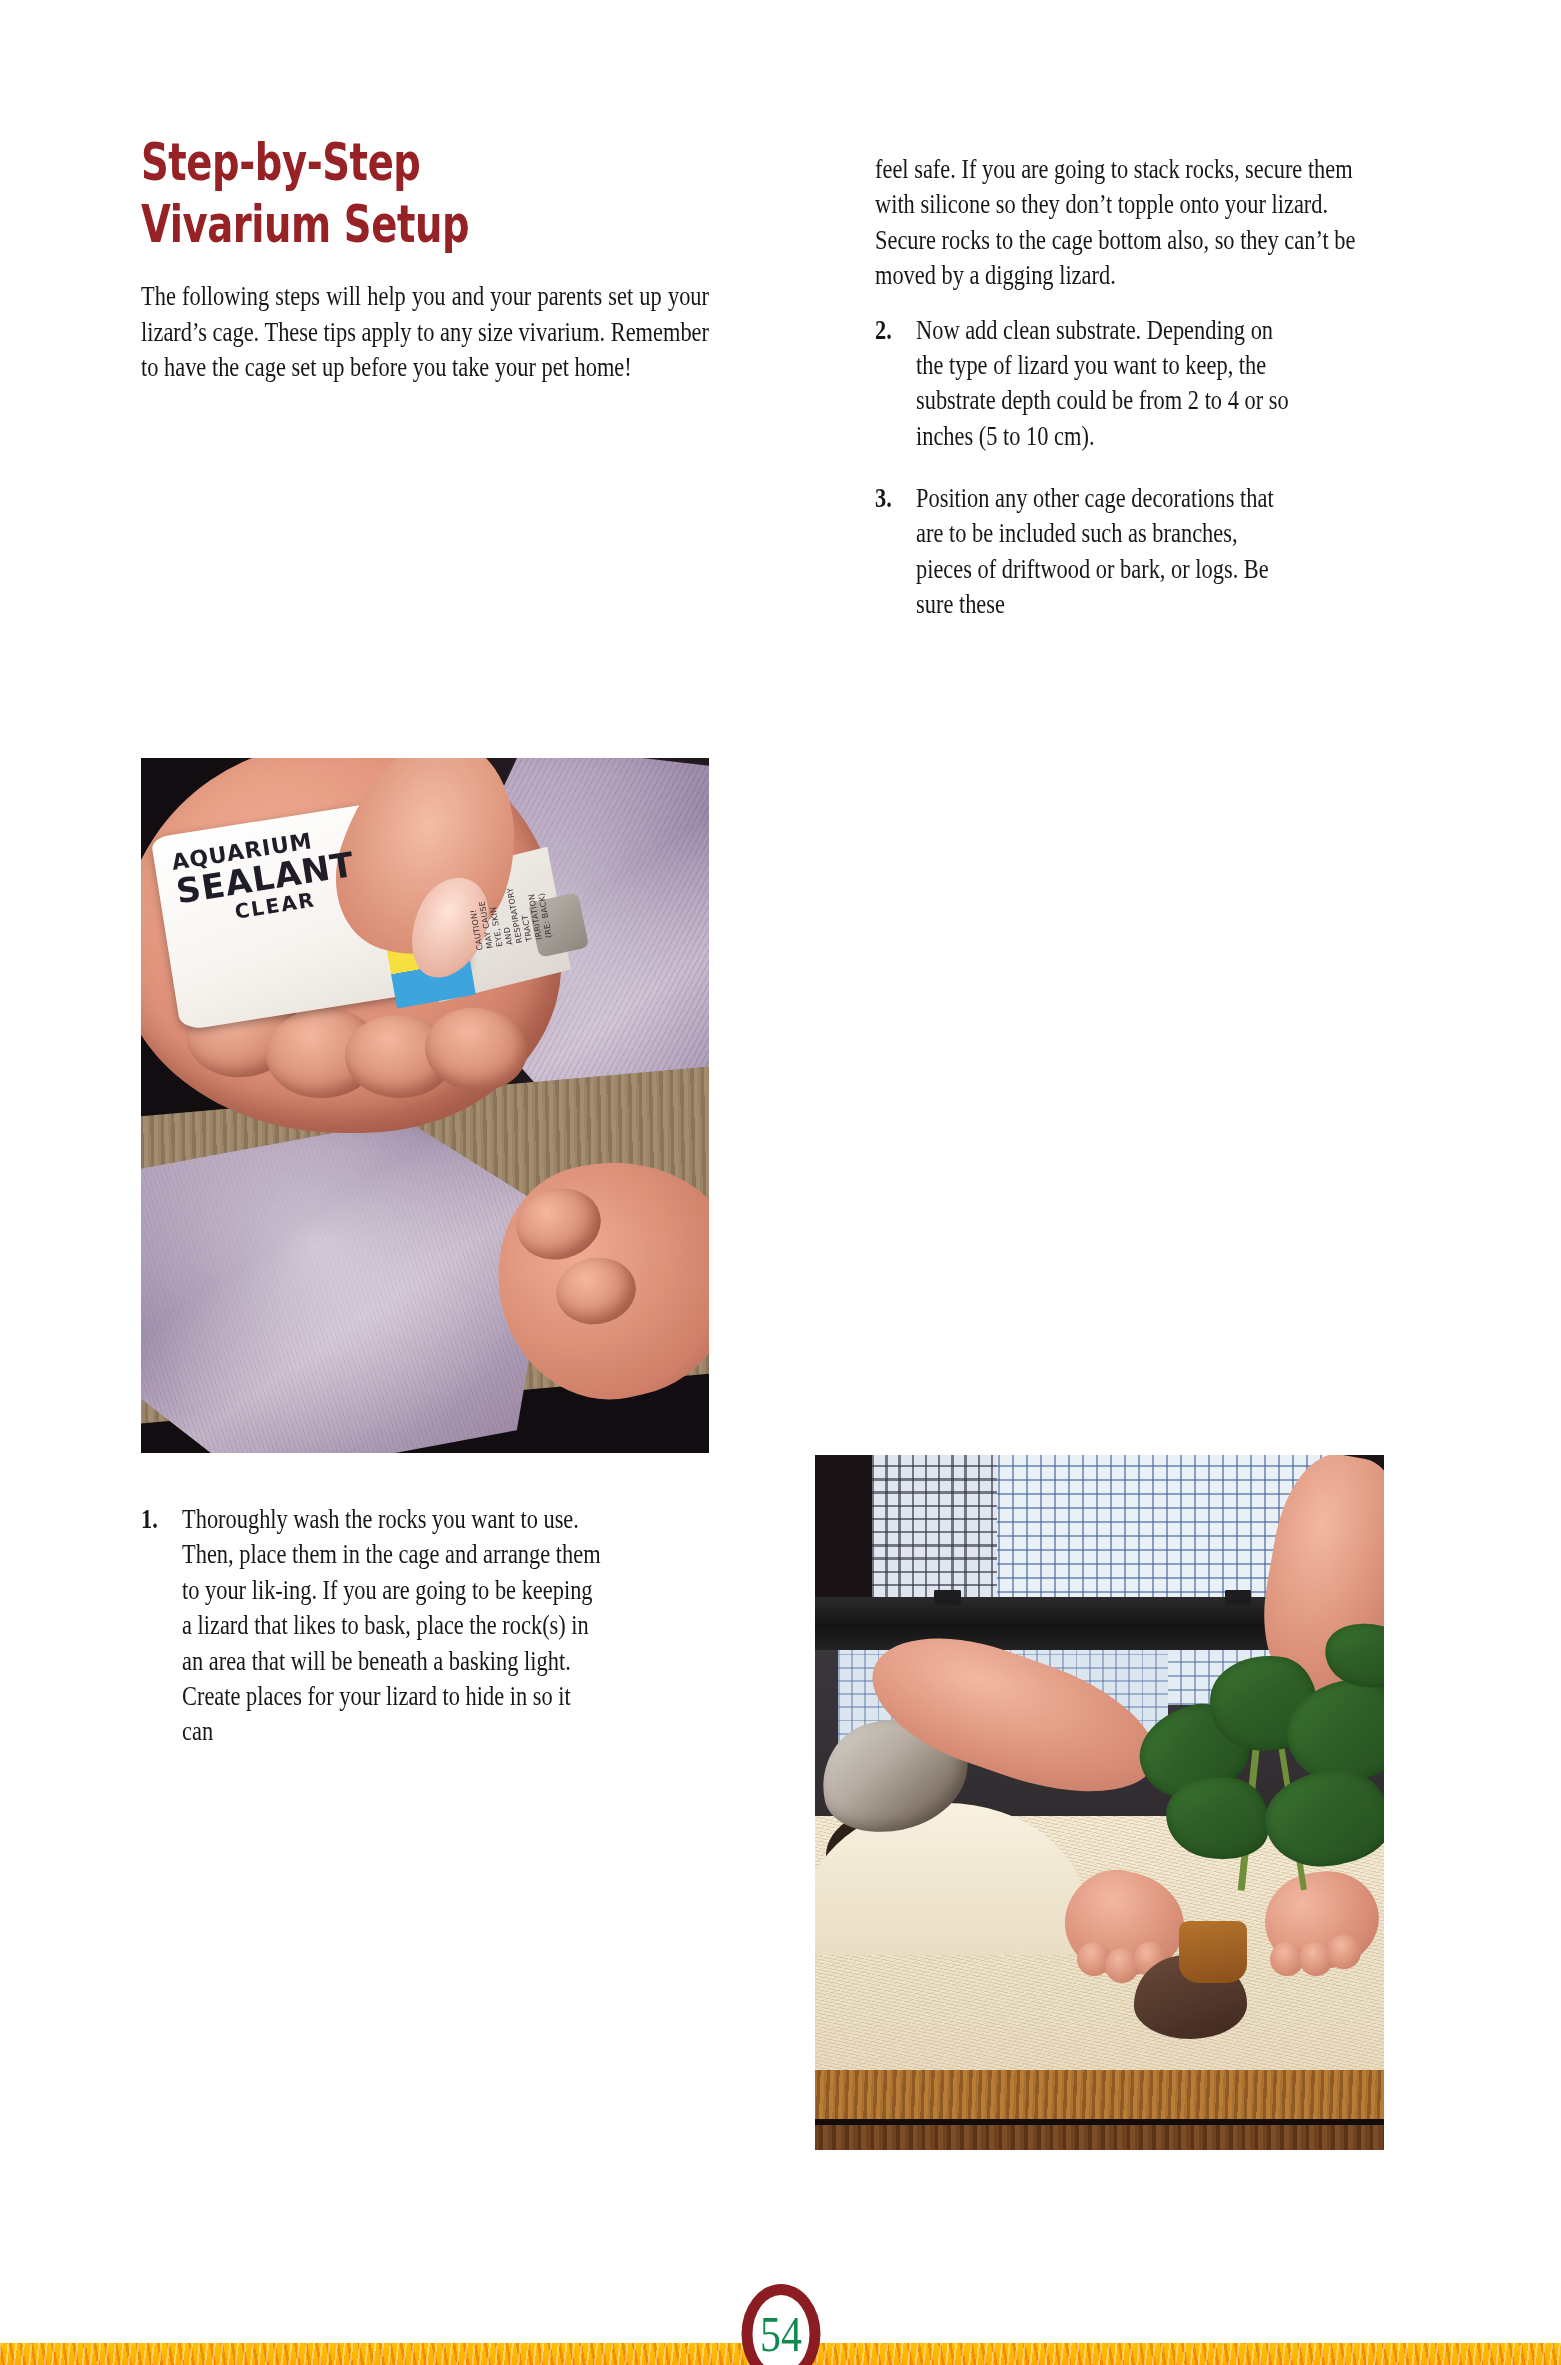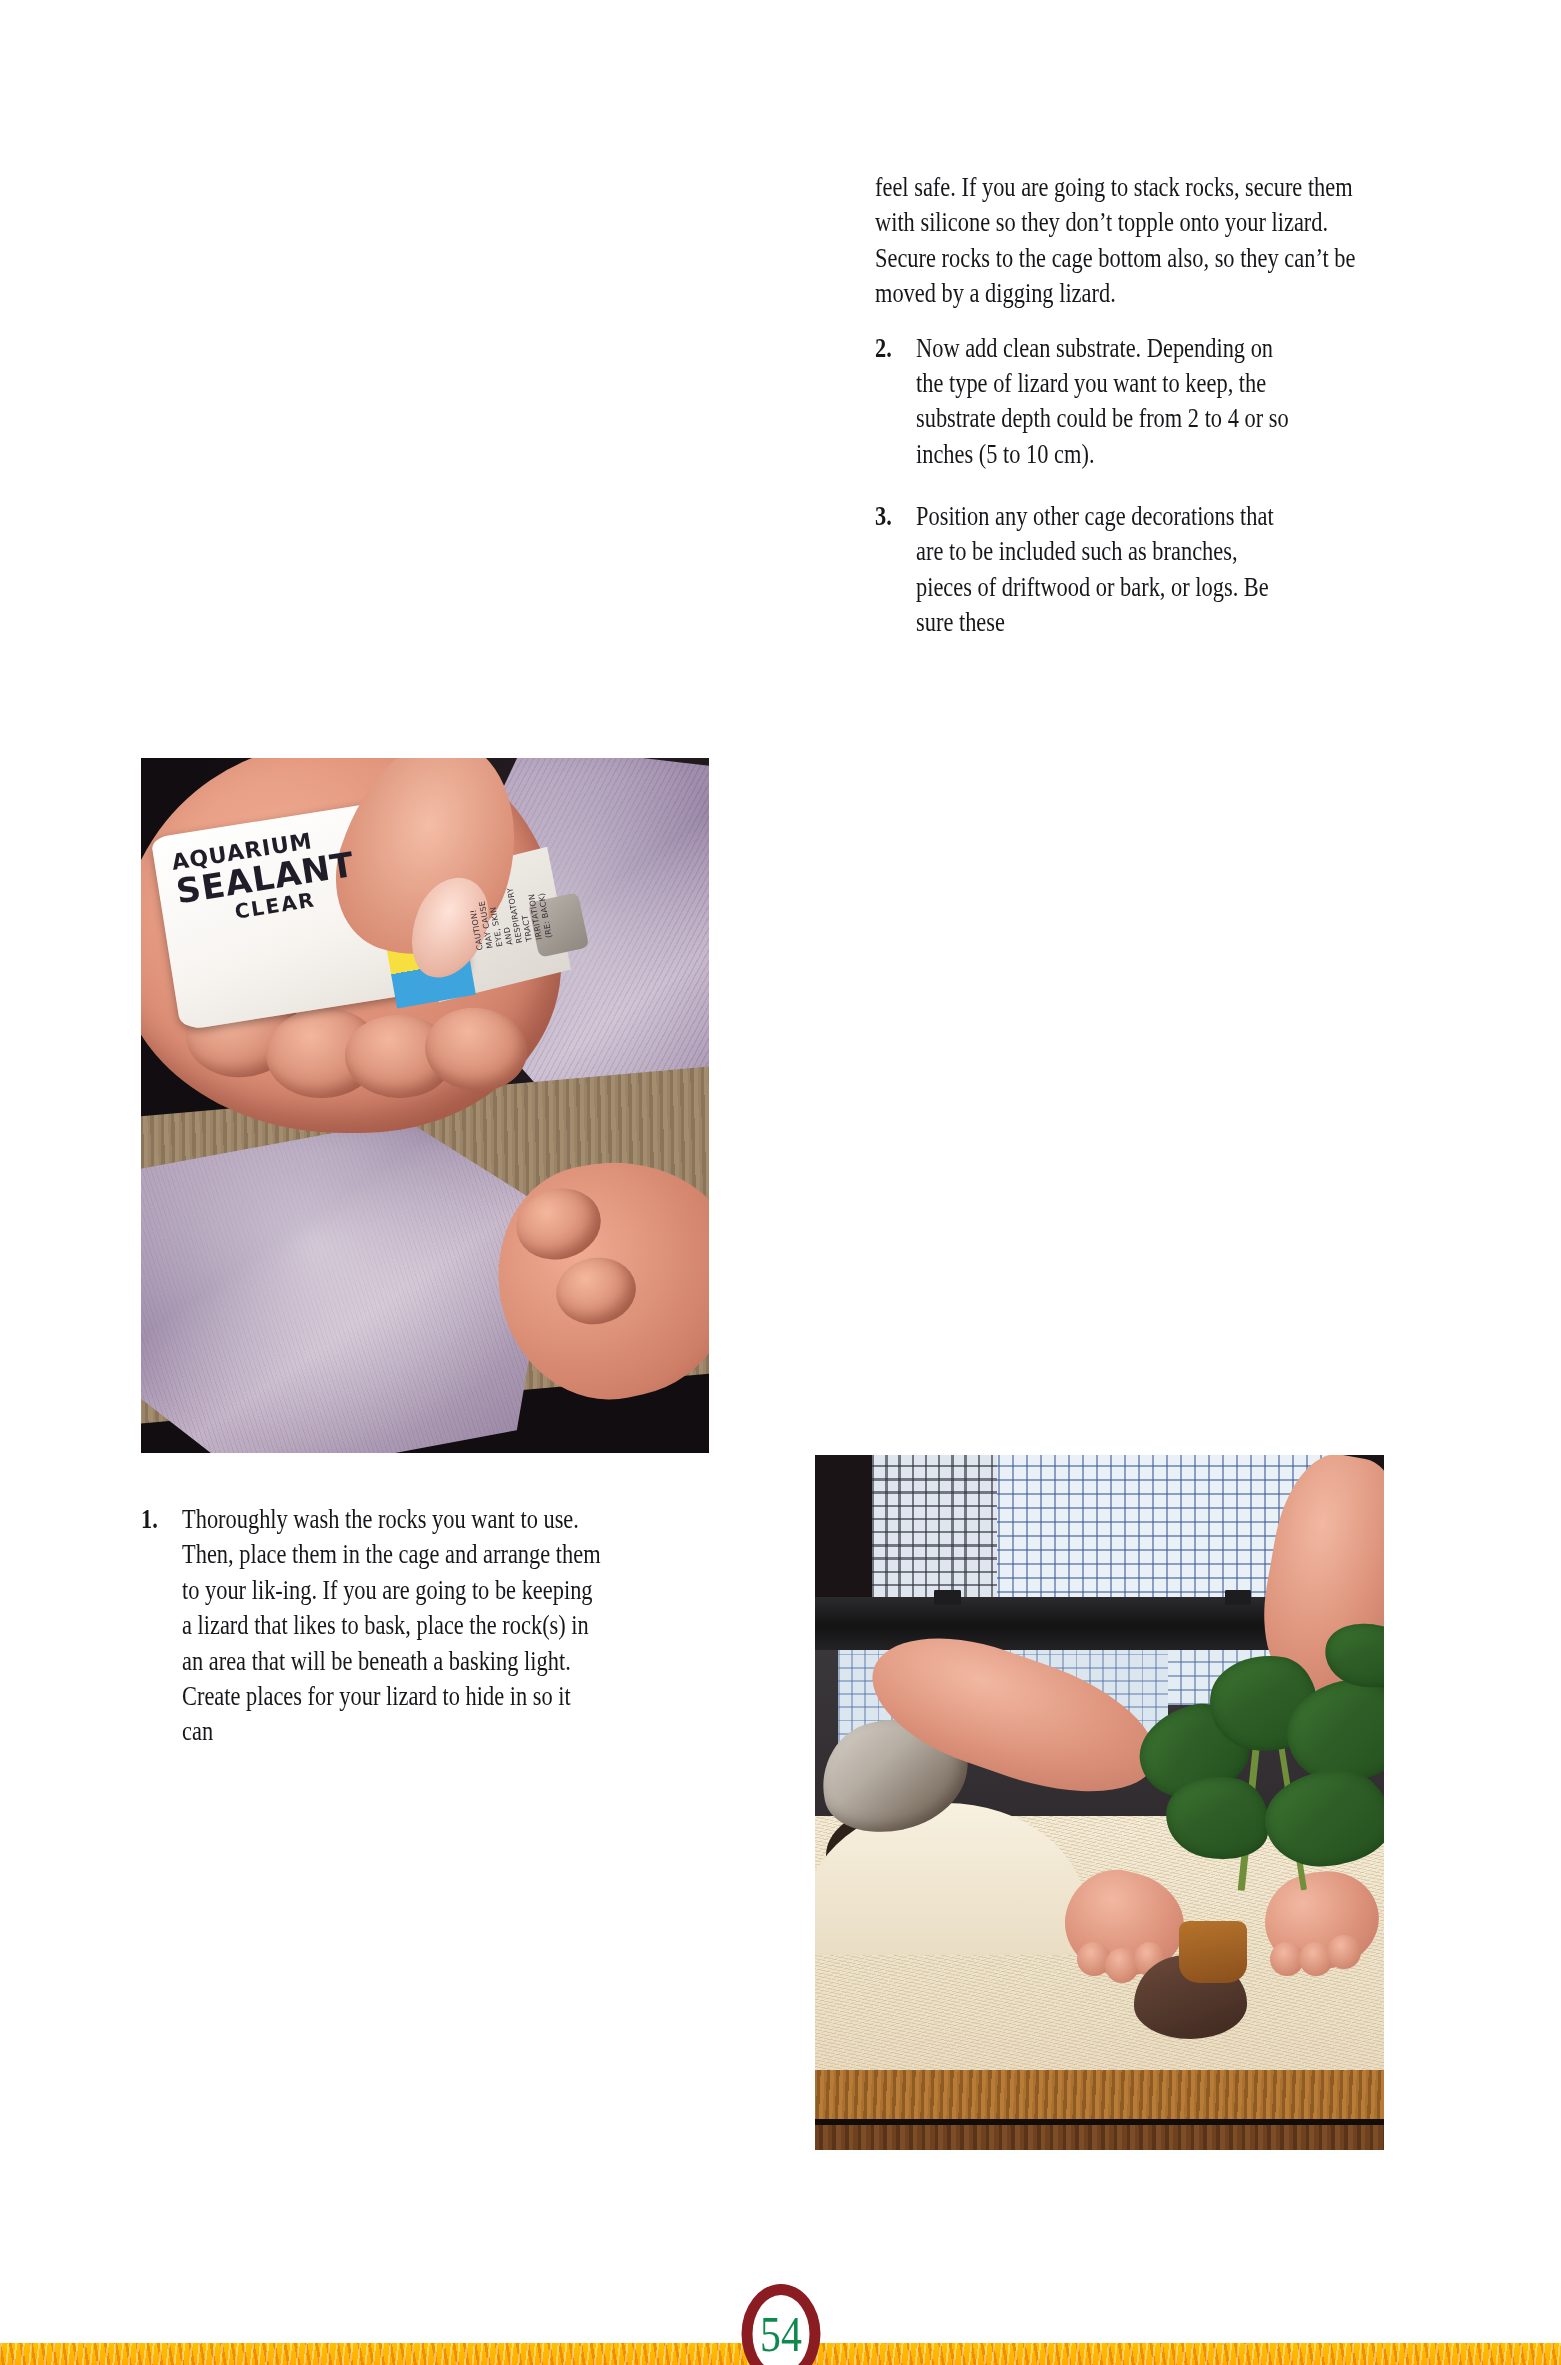--- a/index.html
+++ b/index.html
@@ -4,21 +4,21 @@
 <style>
   html,body{margin:0;padding:0;background:#ffffff;}
   body{width:1561px;height:2413px;position:relative;overflow:hidden;
        font-family:"Liberation Serif",ّ"DejaVu Serif",serif;}
 
   .page{position:absolute;inset:0;background:#fff;}
 
   
   .col{position:absolute;}
   .col-left{left:141px;top:132px;width:568px;}
-  .col-right{left:875px;top:169px;width:511px;}
+  .col-right{left:875px;top:151px;width:511px;}
 
   
   .heading{
     color:#962226;
     font-family:"DejaVu Sans Condensed","Liberation Sans Narrow","Liberation Sans",sans-serif;
     font-weight:bold;
     font-size:51px;
     line-height:1.22;
     letter-spacing:-0.5px;
     transform:scaleX(0.84);
@@ -210,20 +210,27 @@
      background:#ffffff;box-sizing:border-box;}
   .pagenum{position:absolute;inset:0;display:flex;align-items:center;justify-content:center;
      font-family:"Liberation Serif","DejaVu Serif",serif;font-size:51px;color:#0f8a4e;
      transform:scaleX(0.82);}
 </style>
 </head>
 <body>
 
 <div class="page">
 
+  <div class="col col-left">
+
+    <h1 class="heading">Step-by-Step
+Vivarium Setup</h1>
+
+    <p class="body-text justified para">The following steps will help you and your parents set up your lizard’s cage. These tips apply to any size vivarium. Remember to have the cage set up before you take your pet home!</p>
+  </div>
 
   <div class="photo" id="photo-sealant">
     <div class="inner">
       <div class="sp-bg"></div>
       <div class="sp-rock sp-rockA"></div>
       <div class="sp-wood"></div>
       <div class="sp-rock sp-rockB"></div>
       <div class="sp-hand2"></div>
       <div class="sp-fing sp-f5"></div>
       <div class="sp-fing sp-f6"></div>

